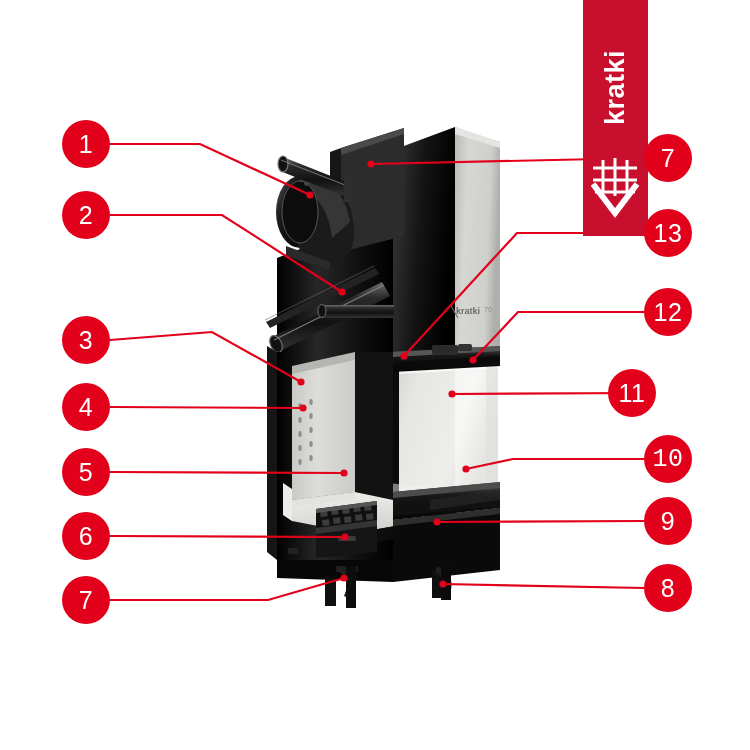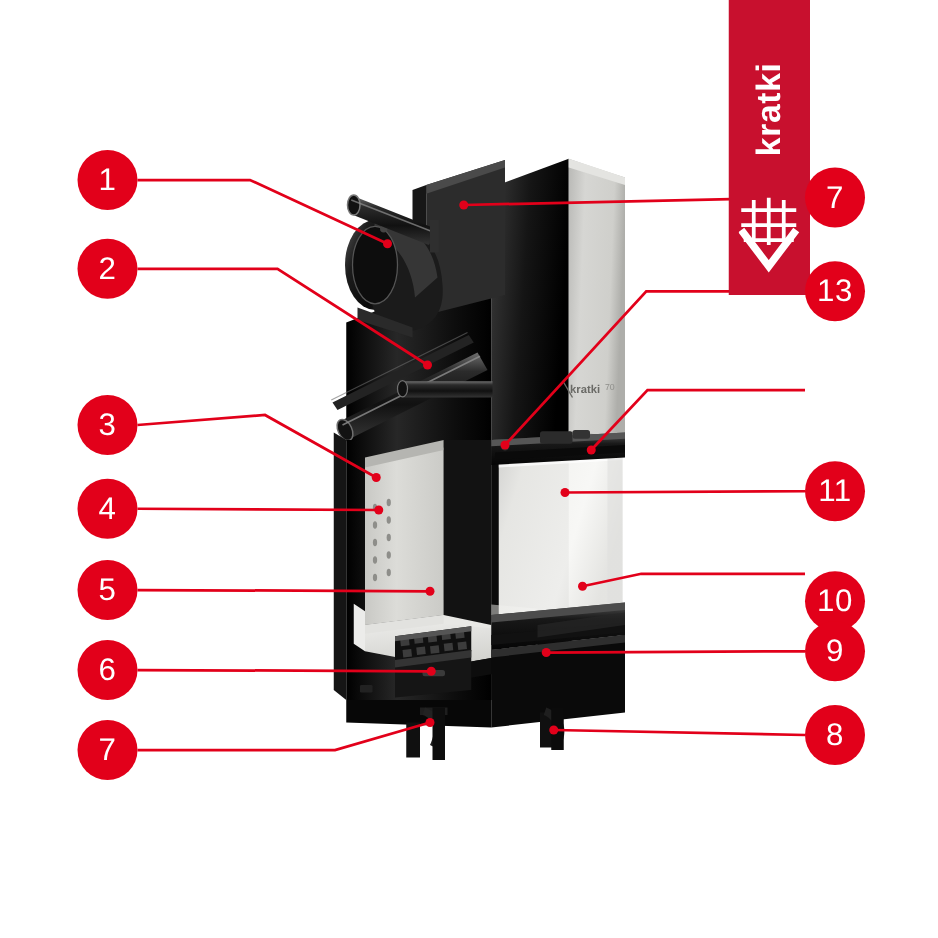--- a/index.html
+++ b/index.html
@@ -375,18 +375,19 @@
   <div class="callout" style="left:62px;  top:120px;">1</div>
   <div class="callout" style="left:62px;  top:191px;">2</div>
   <div class="callout" style="left:62px;  top:316px;">3</div>
   <div class="callout" style="left:62px;  top:383px;">4</div>
   <div class="callout" style="left:62px;  top:448px;">5</div>
   <div class="callout" style="left:62px;  top:512px;">6</div>
   <div class="callout" style="left:62px;  top:576px;">7</div>
 
   <div class="callout" style="left:644px; top:134px;">7</div>
   <div class="callout" style="left:644px; top:209px;text-align:center;">13</div>
-  <div class="callout" style="left:644px; top:369px;">11</div>
-  <div class="callout" style="left:644px; top:457px;">10</div>
+  <div class="callout" style="left:644px; top:288px;">12</div>
+  <div class="callout" style="left:608px; top:369px;">11</div>
+  <div class="callout" style="left:644px; top:435px;font-family:Liberation Mono, monospace;">10</div>
   <div class="callout" style="left:644px; top:497px;">9</div>
   <div class="callout" style="left:644px; top:564px;">8</div>
 
 </div>
 
 </body></html>

